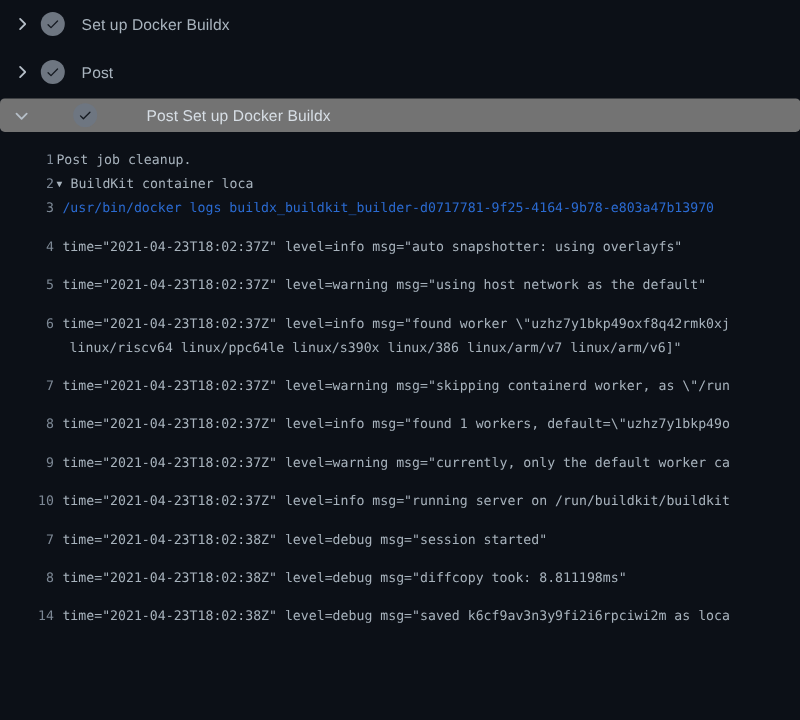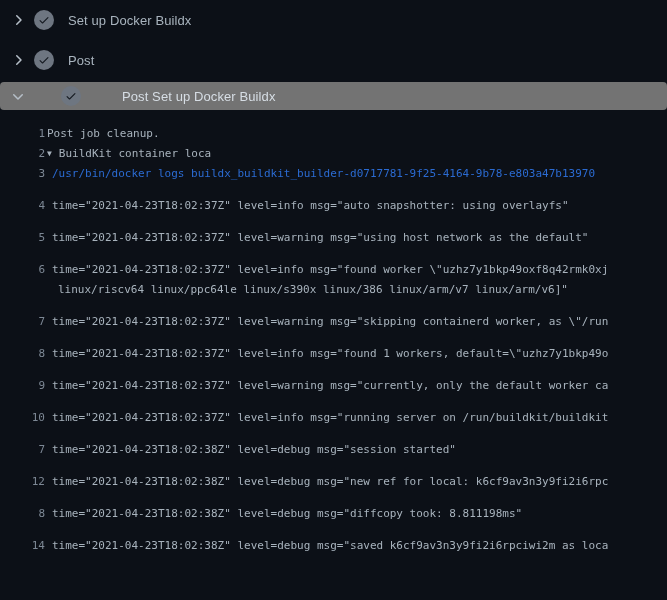--- a/index.html
+++ b/index.html
@@ -107,17 +107,16 @@
       <div class="log-line command indent"><span class="num">3</span><span class="txt">/usr/bin/docker logs buildx_buildkit_builder-d0717781-9f25-4164-9b78-e803a47b13970</span></div>
       <div class="log-line log indent"><span class="num">4</span><span class="txt">time="2021-04-23T18:02:37Z" level=info msg="auto snapshotter: using overlayfs"</span></div>
       <div class="log-line log indent"><span class="num">5</span><span class="txt">time="2021-04-23T18:02:37Z" level=warning msg="using host network as the default"</span></div>
       <div class="log-line log indent"><span class="num">6</span><span class="txt">time="2021-04-23T18:02:37Z" level=info msg="found worker \"uzhz7y1bkp49oxf8q42rmk0xj</span></div>
       <div class="log-line cont"><span class="num"></span><span class="txt">linux/riscv64 linux/ppc64le linux/s390x linux/386 linux/arm/v7 linux/arm/v6]"</span></div>
       <div class="log-line log indent"><span class="num">7</span><span class="txt">time="2021-04-23T18:02:37Z" level=warning msg="skipping containerd worker, as \"/run</span></div>
       <div class="log-line log indent"><span class="num">8</span><span class="txt">time="2021-04-23T18:02:37Z" level=info msg="found 1 workers, default=\"uzhz7y1bkp49o</span></div>
       <div class="log-line log indent"><span class="num">9</span><span class="txt">time="2021-04-23T18:02:37Z" level=warning msg="currently, only the default worker ca</span></div>
       <div class="log-line log indent"><span class="num">10</span><span class="txt">time="2021-04-23T18:02:37Z" level=info msg="running server on /run/buildkit/buildkit</span></div>
       <div class="log-line log indent"><span class="num">7</span><span class="txt">time="2021-04-23T18:02:38Z" level=debug msg="session started"</span></div>
-      <div class="log-line log indent"><span class="num">12</span><span class="txt">time="2021-04-23T18:02:38Z" level=debug msg="new ref for local: k6cf9av3n3y9fi2i6rpc</span></div>
       <div class="log-line log indent"><span class="num">8</span><span class="txt">time="2021-04-23T18:02:38Z" level=debug msg="diffcopy took: 8.811198ms"</span></div>
       <div class="log-line log indent"><span class="num">14</span><span class="txt">time="2021-04-23T18:02:38Z" level=debug msg="saved k6cf9av3n3y9fi2i6rpciwi2m as loca</span></div>
     </div>
 </div>
 
 </body></html>

